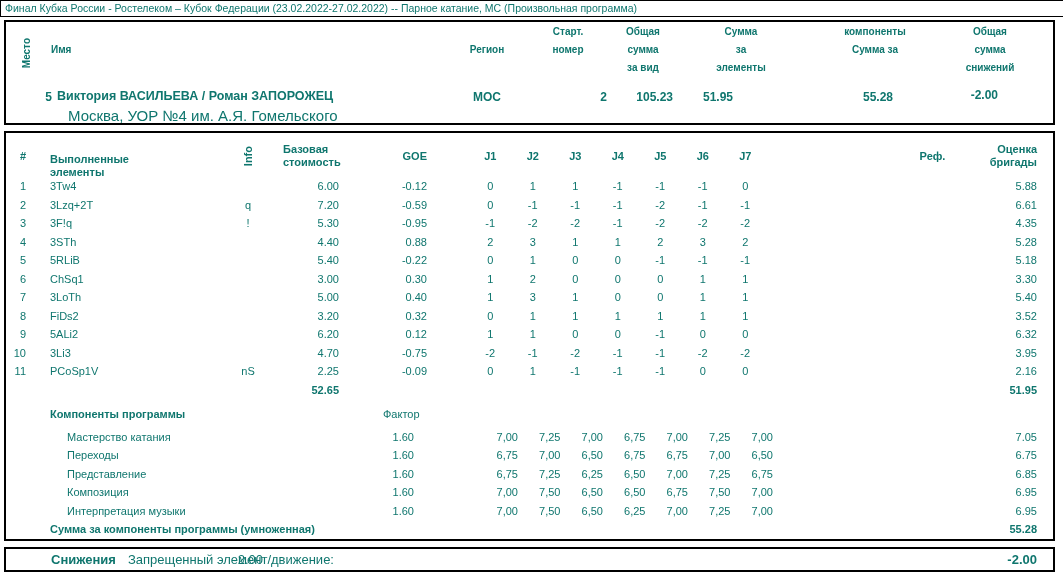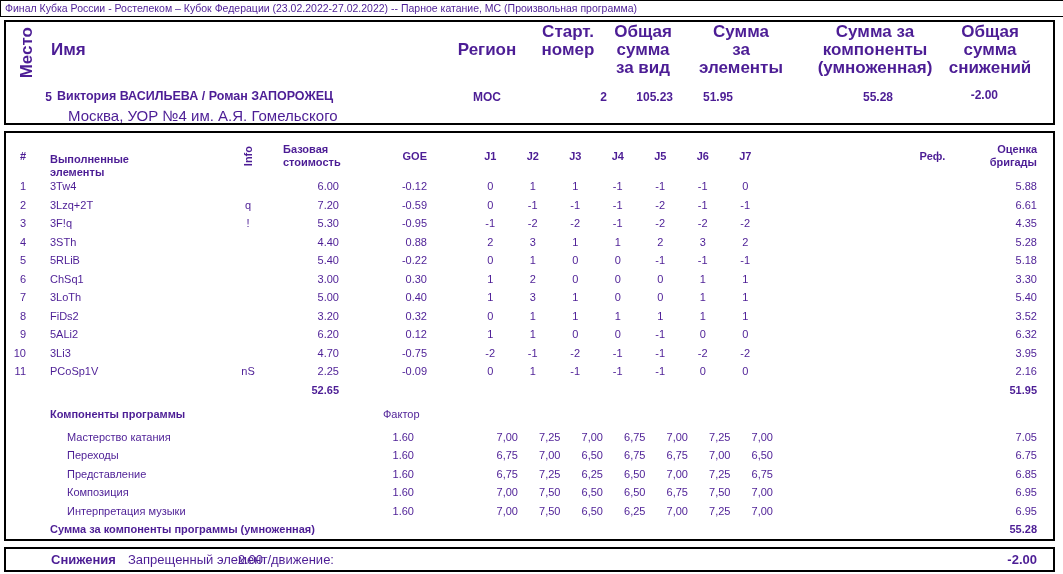--- a/index.html
+++ b/index.html
@@ -1,33 +1,33 @@
 <!DOCTYPE html>
 <html><head>
 <meta charset="utf-8">
 <style>
   html,body{margin:0;padding:0;background:#e8e8e8;}
   .page{
     position:relative;width:1063px;height:574px;background:#ffffff;
-    font-family:"Liberation Sans", sans-serif;color:#4c1d95;overflow:hidden;
+    font-family:"Liberation Sans", sans-serif;color:#0f766e;overflow:hidden;
   }
   .abs{position:absolute;}
   
   .title-bar{
     position:absolute;left:0;top:0;width:1061px;height:15px;
     border:1px solid #000;
     font-size:10.5px;line-height:15px;padding-left:4px;white-space:nowrap;
   }
   
   .box{position:absolute;border:2px solid #000;background:#fff;}
   .box1{left:4px;top:20px;width:1047px;height:101px;}
   .box2{left:4px;top:131px;width:1047px;height:406px;}
   .box3{left:4px;top:547px;width:1047px;height:21px;}
   
-  .h-lbl{font-size:17px;font-weight:bold;line-height:18px;text-align:center;}
+  .h-lbl{font-size:10px;font-weight:bold;line-height:18px;text-align:center;}
   .vert{writing-mode:vertical-rl;transform:rotate(180deg);}
   .place-col{left:10px;top:5px;width:22px;height:52px;display:flex;align-items:center;justify-content:center;}
   .row-val{font-size:12px;font-weight:bold;line-height:15px;}
   .r{text-align:right;}
   .c{text-align:center;}
   
   .grid-row{
     display:grid;
     grid-template-columns:22px 185px 70px 62px 88px 36px repeat(7,42.5px) 133px 66px minmax(0,1fr);
     font-size:11px;
@@ -82,23 +82,22 @@
       <div>Общая</div>
       <div>сумма</div>
       <div>за вид</div>
     </div>
     <div class="abs h-lbl" style="left:685px;top:1px;width:100px;">
       <div>Сумма</div>
       <div>за</div>
       <div>элементы</div>
     </div>
     <div class="abs h-lbl" style="left:794px;top:1px;width:150px;">
+      <div>компоненты</div>
       <div>Сумма за</div>
-      <div>компоненты</div>
-      <div>(умноженная)</div>
     </div>
     <div class="abs h-lbl" style="left:934px;top:1px;width:100px;">
       <div>Общая</div>
       <div>сумма</div>
       <div>снижений</div>
     </div>
 
     <div class="abs row-val r" style="left:14px;top:68px;width:32px;">5</div>
     <div class="abs row-val" style="left:51px;top:67px;font-size:12.5px;">Виктория ВАСИЛЬЕВА / Роман ЗАПОРОЖЕЦ</div>
     <div class="abs" style="left:62px;top:85px;font-size:15px;">Москва, УОР №4 им. А.Я. Гомельского</div>

